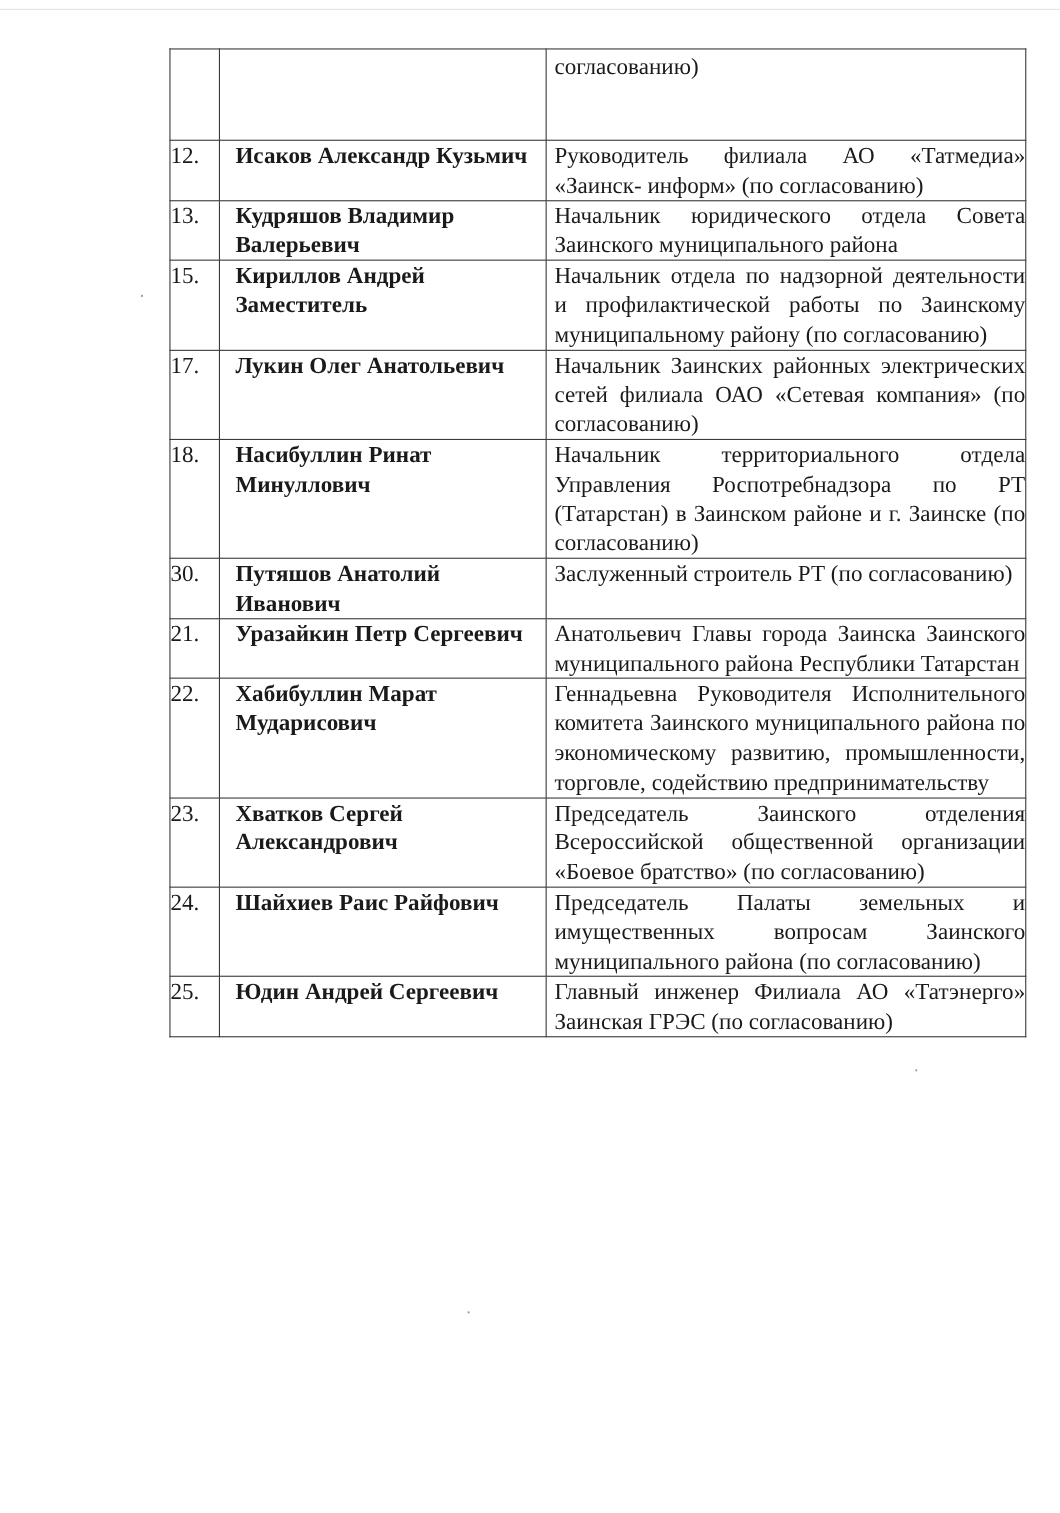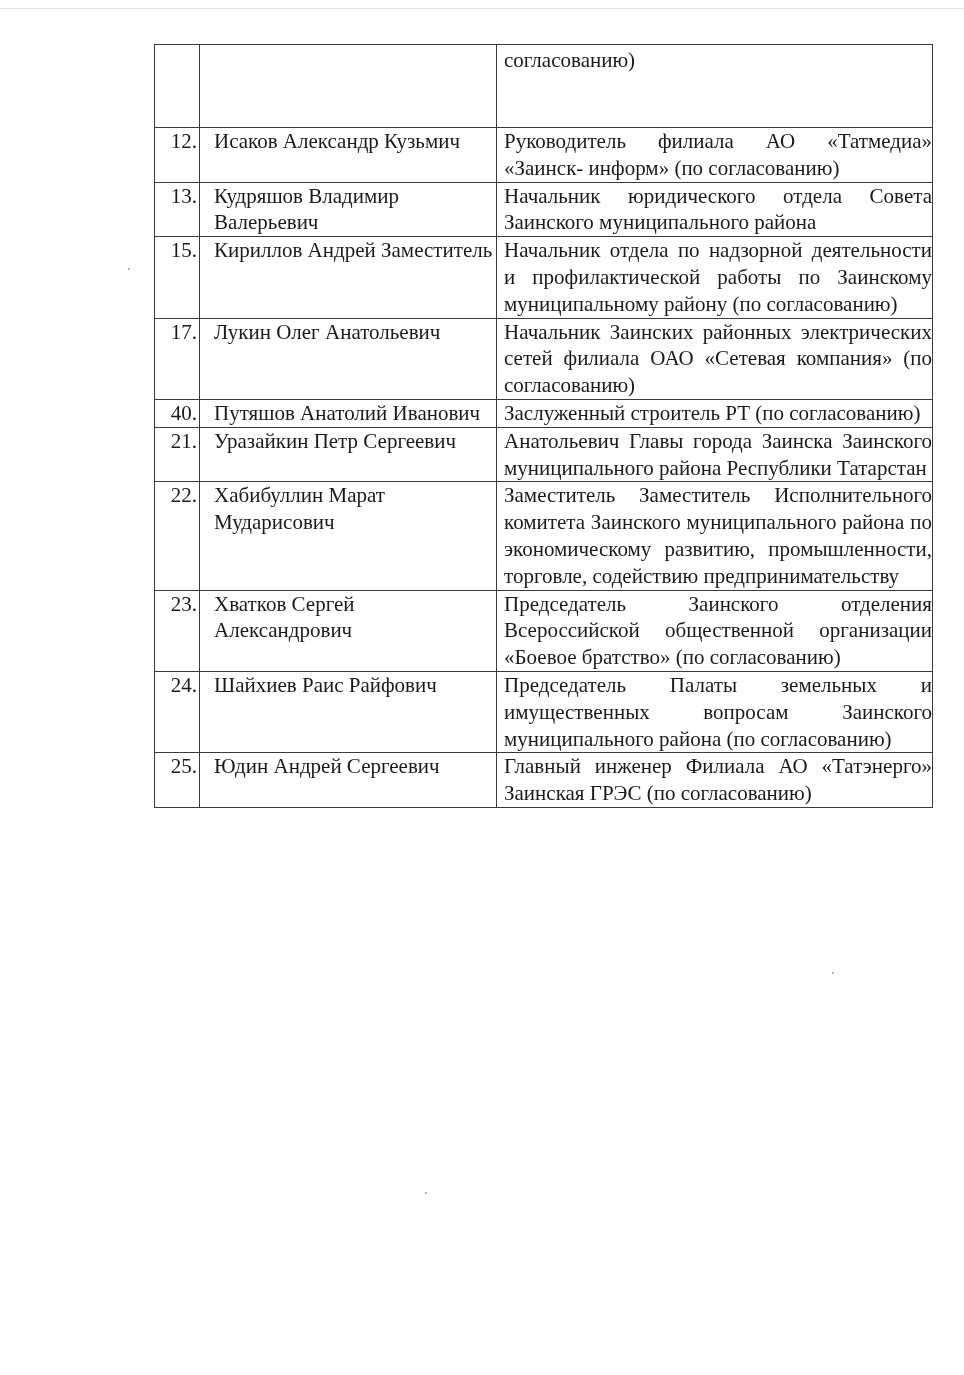--- a/index.html
+++ b/index.html
@@ -2,22 +2,22 @@
 <html><head>
 <meta charset="utf-8">
 <style>
   html, body { margin: 0; padding: 0; background: #ffffff; }
   body { width: 964px; height: 1375px; position: relative; overflow: hidden;
          font-family: "Liberation Serif", "DejaVu Serif", serif; color: #1a1a1a; }
   .top-rule { position: absolute; left: 0; top: 8px; width: 964px; height: 1px; background: #e4e4e4; }
   table.doc { position: absolute; left: 110px; top: 44px; width: 779px;
               border-collapse: collapse; table-layout: fixed; font-size: 21px; line-height: 26.8px; margin-left: 44px; }
   table.doc td { border: 1.5px solid #3a3a3a; vertical-align: top; padding: 0; }
-  td.num { width: 42px; text-align: right; padding-right: 2px !important; }
-  td.name { width: 282px; padding-left: 14px !important; }
+  td.num { width: 42px; padding-right: 2px !important; }
+  td.name { width: 282px; padding-left: 14px !important; font-weight: bold; }
   td.pos { padding-left: 7px !important; padding-right: 0 !important; text-align: justify; }
   tr.cont td { height: 54px; padding-top: 28px !important; }
   .speck { position: absolute; width: 2px; height: 2px; background: #999; border-radius: 1px; }
 </style>
 </head>
 <body>
 
 <div class="top-rule"></div>
 
 <table class="doc">
@@ -43,33 +43,38 @@
         <td class="num">15.</td>
         <td class="name">Кириллов Андрей Заместитель</td>
         <td class="pos">Начальник отдела по надзорной деятельности и профилактической работы по Заинскому муниципальному району (по согласованию)</td>
       </tr>
       <tr>
         <td class="num">17.</td>
         <td class="name">Лукин Олег Анатольевич</td>
         <td class="pos">Начальник Заинских районных электрических сетей филиала ОАО «Сетевая компания» (по согласованию)</td>
       </tr>
       <tr>
-        <td class="num">40.</td>
+        <td class="num">18.</td>
+        <td class="name">Насибуллин Ринат Минуллович</td>
+        <td class="pos">Начальник территориального отдела Управления Роспотребнадзора по РТ (Татарстан) в Заинском районе и г. Заинске (по согласованию)</td>
+      </tr>
+      <tr>
+        <td class="num">30.</td>
         <td class="name">Путяшов Анатолий Иванович</td>
         <td class="pos">Заслуженный строитель РТ (по согласованию)</td>
       </tr>
       <tr>
         <td class="num">21.</td>
         <td class="name">Уразайкин Петр Сергеевич</td>
         <td class="pos">Анатольевич Главы города Заинска Заинского муниципального района Республики Татарстан</td>
       </tr>
       <tr>
         <td class="num">22.</td>
         <td class="name">Хабибуллин Марат Мударисович</td>
-        <td class="pos">Заместитель Заместитель Исполнительного комитета Заинского муниципального района по экономическому развитию, промышленности, торговле, содействию предпринимательству</td>
+        <td class="pos">Геннадьевна Руководителя Исполнительного комитета Заинского муниципального района по экономическому развитию, промышленности, торговле, содействию предпринимательству</td>
       </tr>
       <tr>
         <td class="num">23.</td>
         <td class="name">Хватков Сергей Александрович</td>
         <td class="pos">Председатель Заинского отделения Всероссийской общественной организации «Боевое братство» (по согласованию)</td>
       </tr>
       <tr>
         <td class="num">24.</td>
         <td class="name">Шайхиев Раис Райфович</td>
         <td class="pos">Председатель Палаты земельных и имущественных вопросам Заинского муниципального района (по согласованию)</td>

